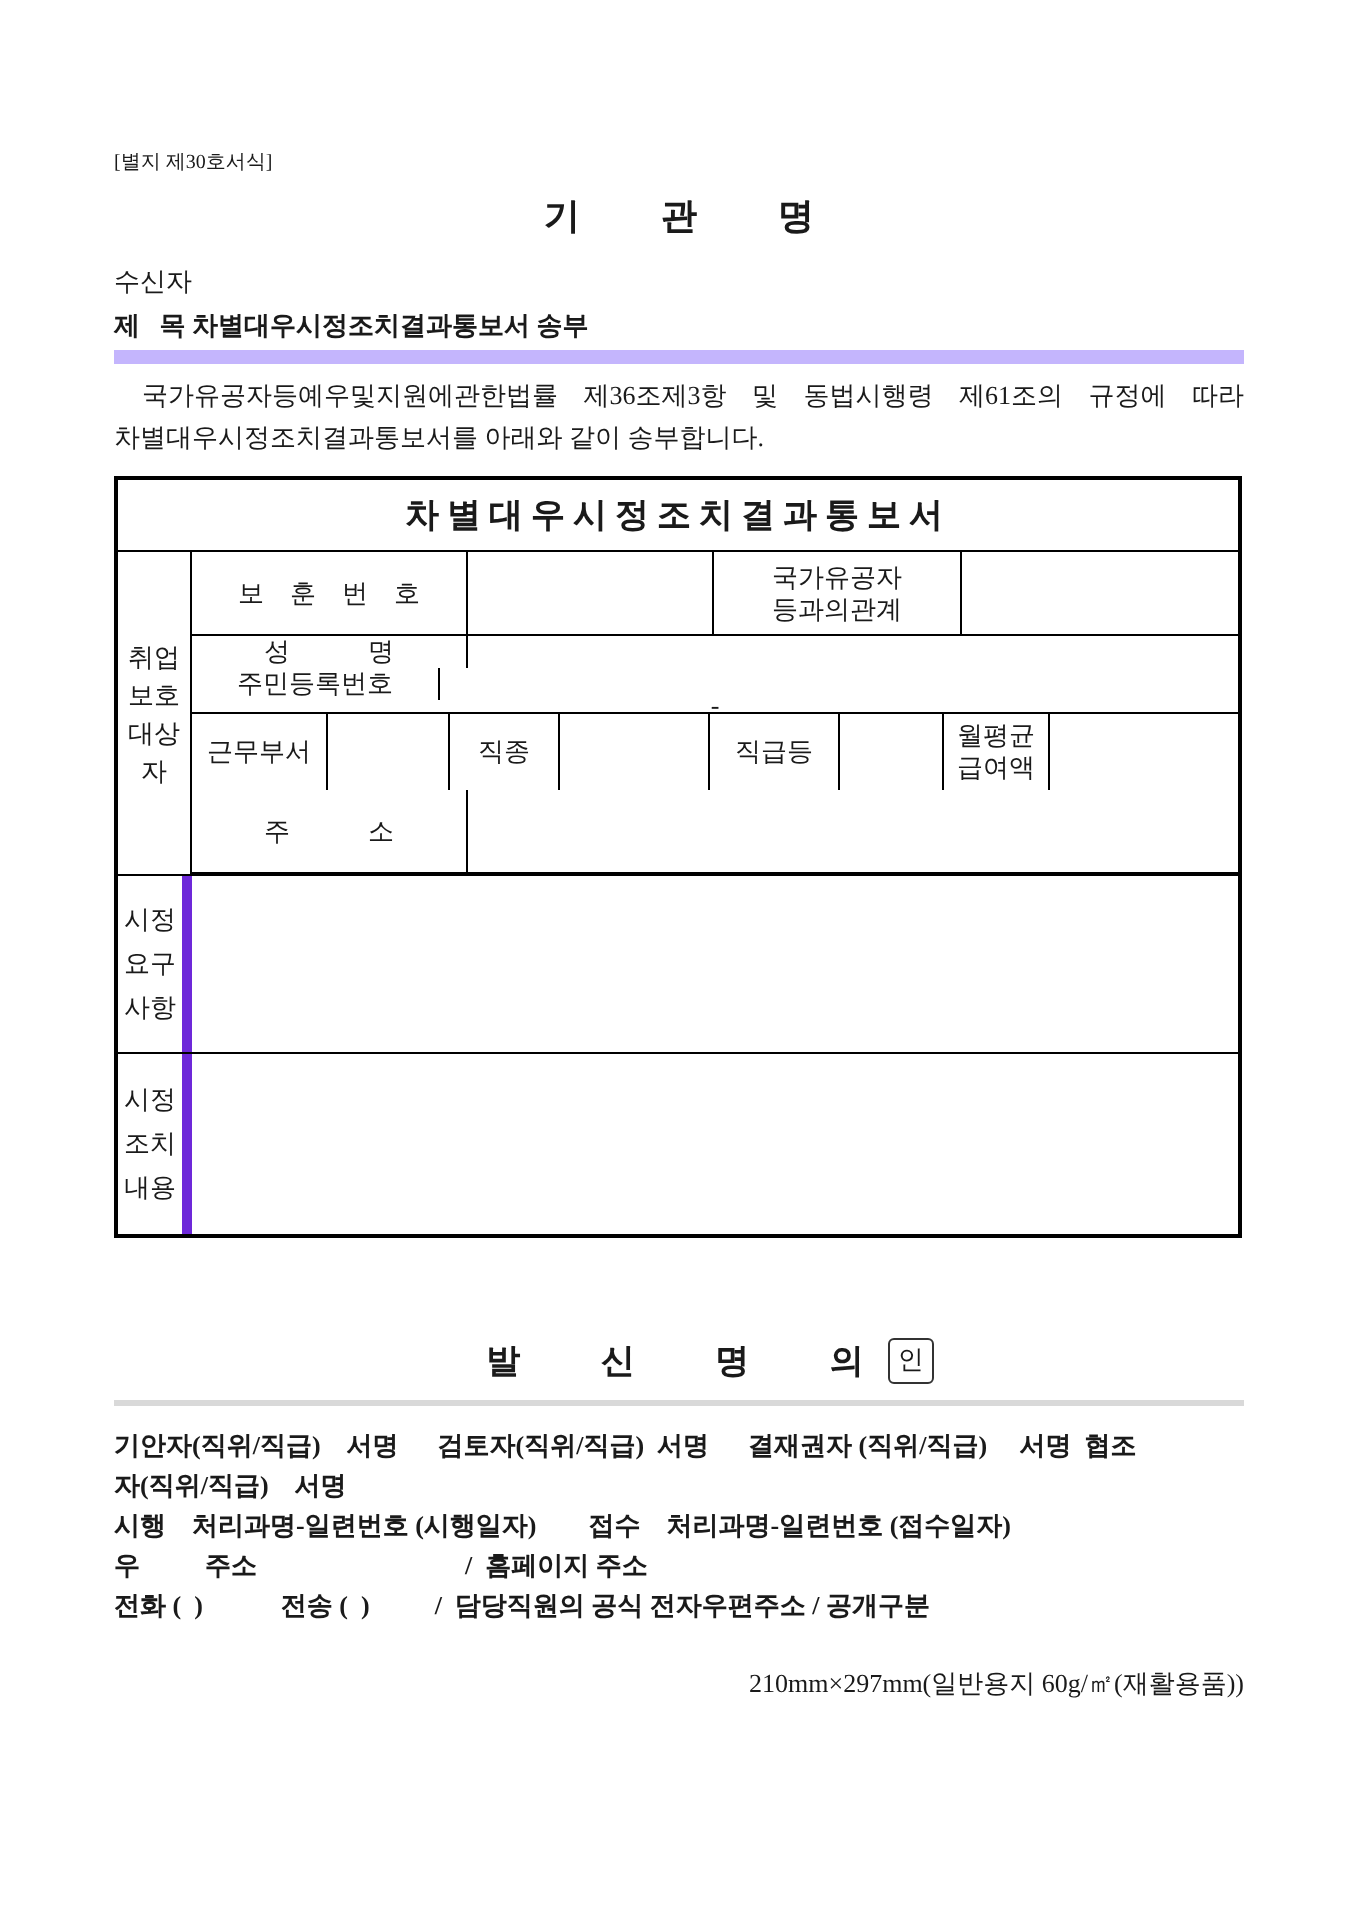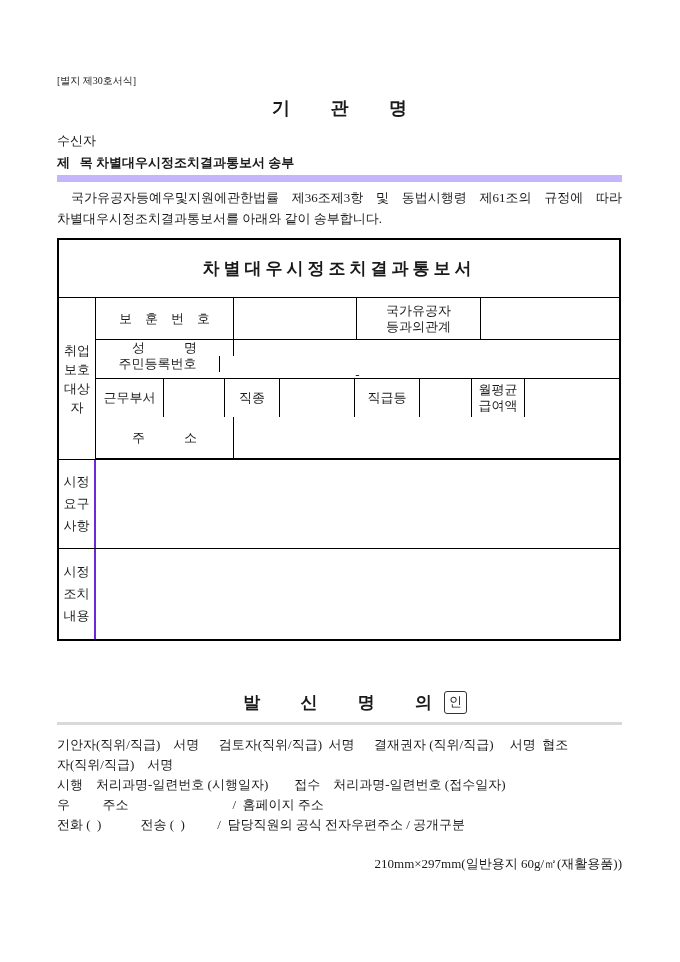--- a/index.html
+++ b/index.html
@@ -26,21 +26,21 @@
   .body-text{
     margin-top:5px;line-height:21px;text-align:justify;
     text-indent:14px;word-break:keep-all;
   }
   
   .doc-table{
     margin-top:9px;width:564px;box-sizing:border-box;
     border:2px solid #000;
   }
   .t-title{
-    height:58px;display:flex;align-items:center;justify-content:center;
+    height:36px;display:flex;align-items:center;justify-content:center;
     font-weight:bold;font-size:17px;letter-spacing:4px;
     border-bottom:1px solid #000;box-sizing:border-box;
   }
   .t-mid{display:flex;border-bottom:1px solid #000;}
   .t-group{
     width:37px;border-right:1px solid #000;box-sizing:border-box;
     display:flex;align-items:center;justify-content:center;
     text-align:center;white-space:pre;line-height:19px;
   }
   .t-mid-rows{flex:1;min-width:0;}
@@ -55,42 +55,42 @@
     text-align:center;white-space:pre;line-height:16px;
     overflow:hidden;
   }
   .c.last{border-right:none;flex:1;}
   .w138{width:138px;} .w123{width:123px;} .w124{width:124px;}
   .w68{width:68px;} .w61{width:61px;} .w55{width:55px;}
   .w75{width:75px;} .w65{width:65px;} .w52{width:52px;} .w53{width:53px;}
   .t-big{display:flex;border-bottom:1px solid #000;box-sizing:border-box;}
   .t-big.last{border-bottom:none;}
   .t-big-label{
-    width:37px;border-right:2px solid #6d28d9;box-sizing:border-box;
+    width:37px;border-right:5px solid #6d28d9;box-sizing:border-box;
     display:flex;align-items:center;justify-content:center;
     text-align:left;white-space:pre;line-height:22px;
   }
   .t-big-content{flex:1;}
   .h89{height:89px;} .h90{height:90px;}
   
   .sender-row{
     margin-top:50px;text-align:center;font-weight:bold;font-size:17px;
   }
   .sender-title{word-spacing:36px;margin-left:31px;}
   .seal-box{
     display:inline-block;font-weight:normal;font-size:13px;
     border:1px solid #333;border-radius:3px;
     padding:1px 4px 2px 4px;margin-left:12px;
     vertical-align:2px;word-spacing:normal;
   }
   .divider{
     margin-top:8px;height:3px;background:#d9d9d9;width:565px;
   }
   .footer{margin-top:10px;}
-  .footer-line{white-space:pre;line-height:20px;font-size:13px;}
+  .footer-line{white-space:pre;line-height:20px;font-size:13px;font-weight:bold;}
   .paper-spec{
     margin-top:20px;text-align:right;font-size:13px;width:565px;
   }
 </style>
 </head>
 <body>
 
 <div class="form-ref">[별지 제30호서식]</div>
 
 <div class="org-title">기 관 명</div>

